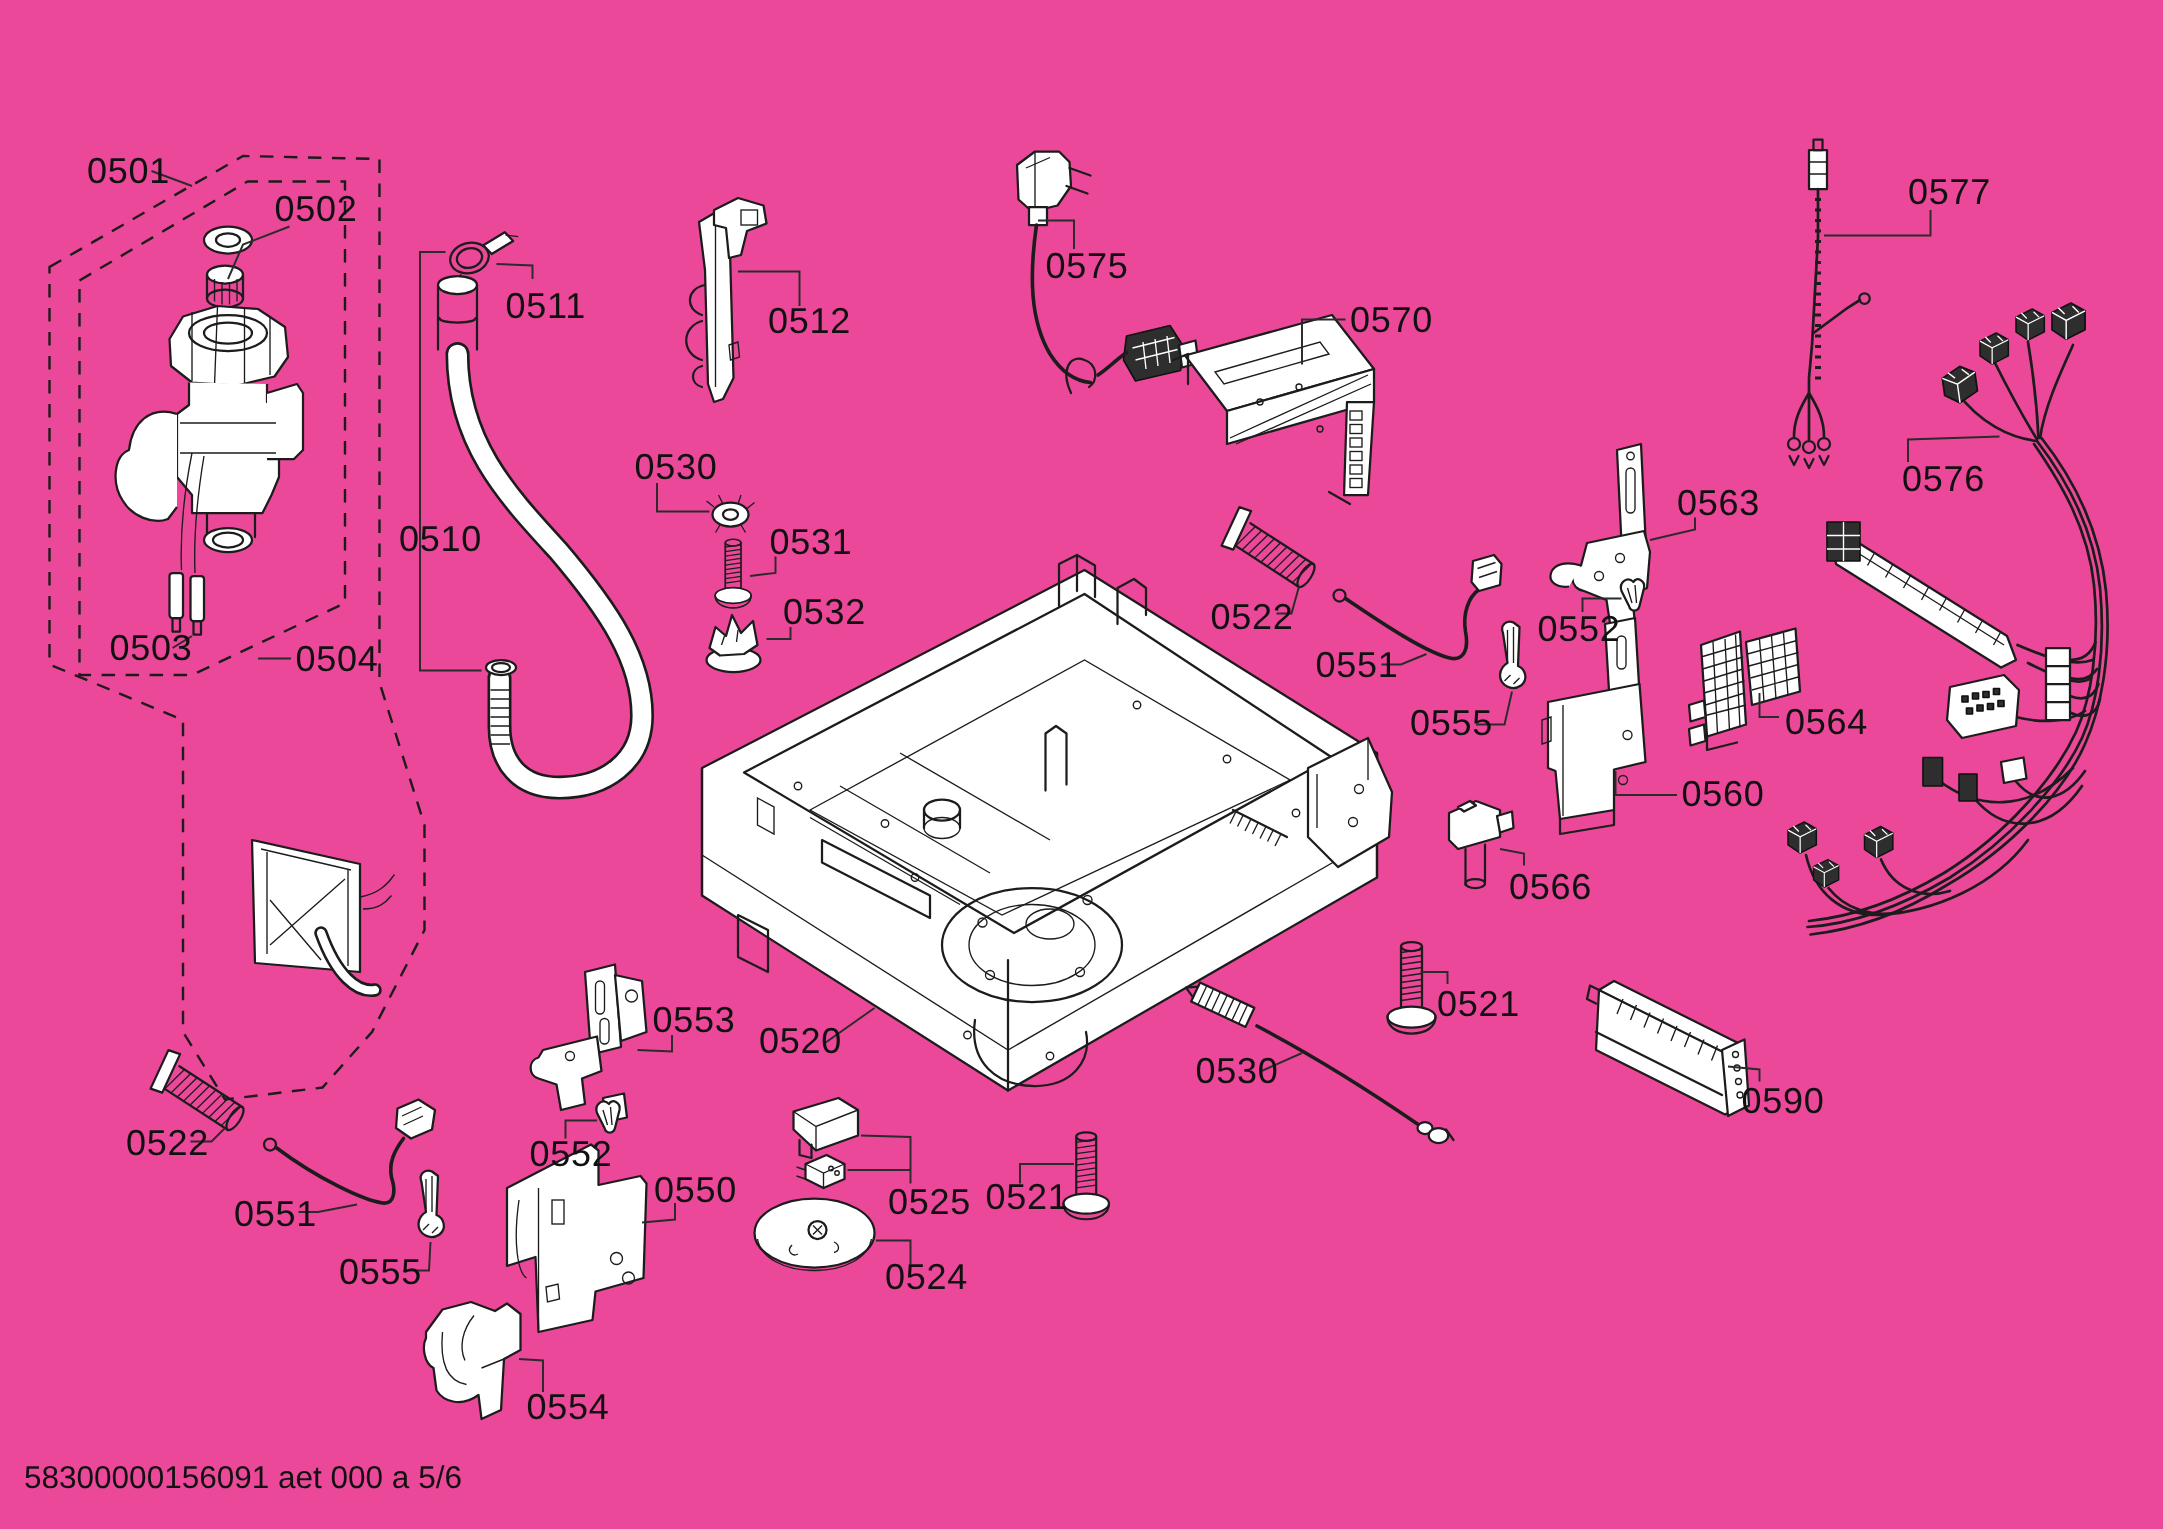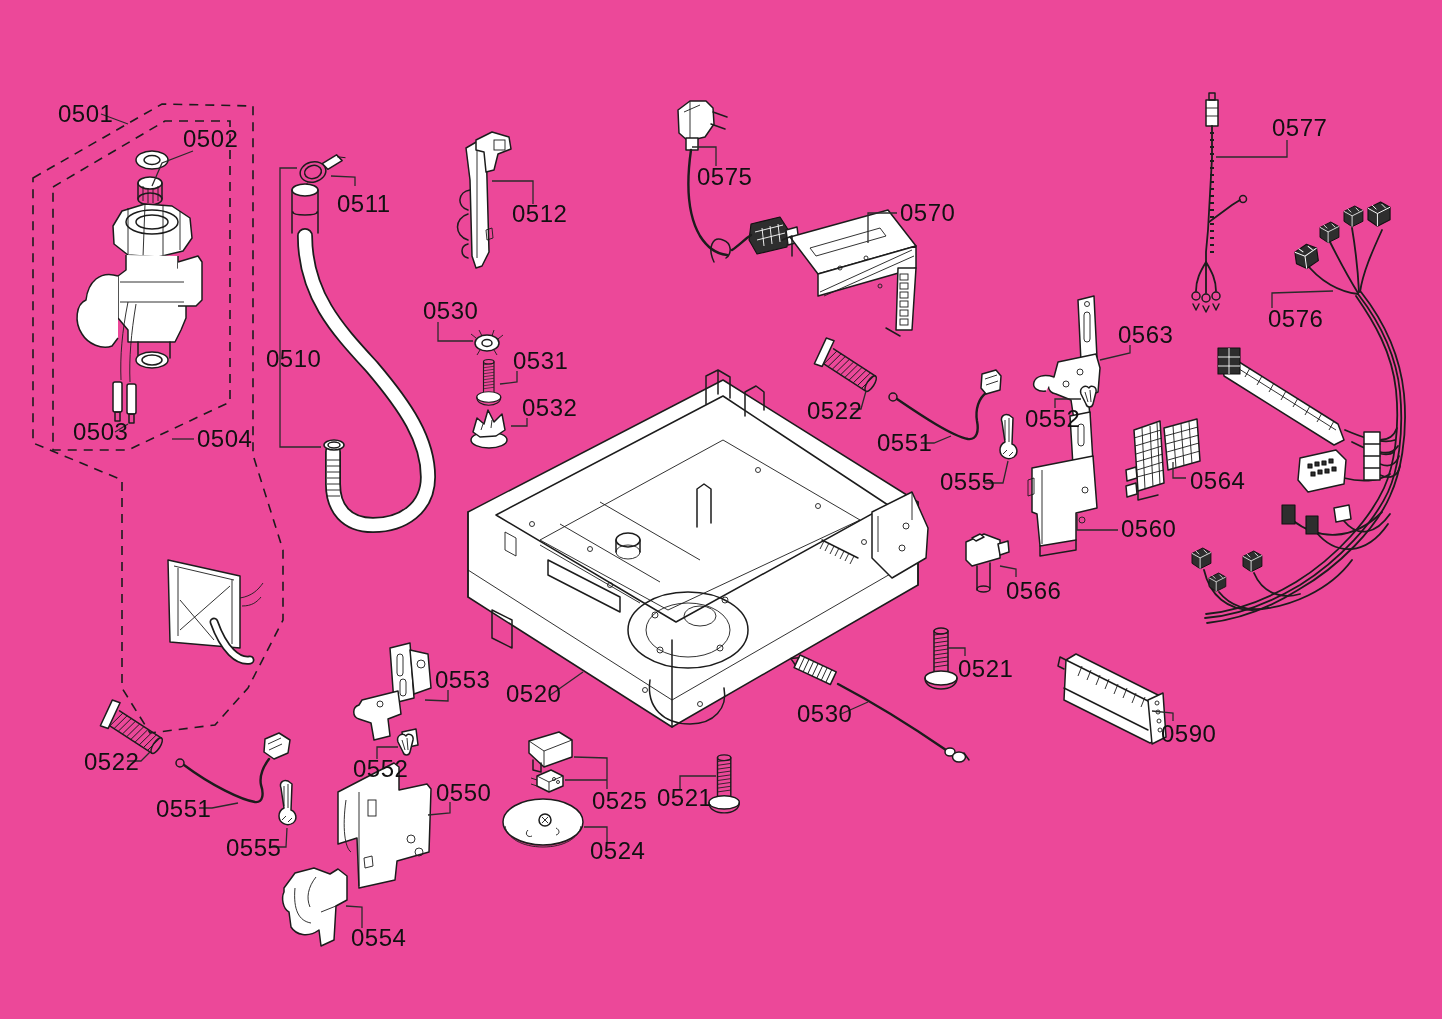--- a/index.html
+++ b/index.html
@@ -468,13 +468,14 @@
         <text x="435" y="688" class="part-label">0553</text>
         <polyline points="377,759 377,747 398,747" class="leader"></polyline>
         <text x="353" y="777" class="part-label">0552</text>
         <polyline points="450,802 450,813 428,815" class="leader"></polyline>
         <text x="436" y="801" class="part-label">0550</text>
         <polyline points="362,928 362,907 346,906" class="leader"></polyline>
         <text x="351" y="946" class="part-label">0554</text>
       </g>
 </svg>
 
+<div class="footer-text">58300000156091 aet 000 a 5/6</div>
 </div>
 
 </body></html>

